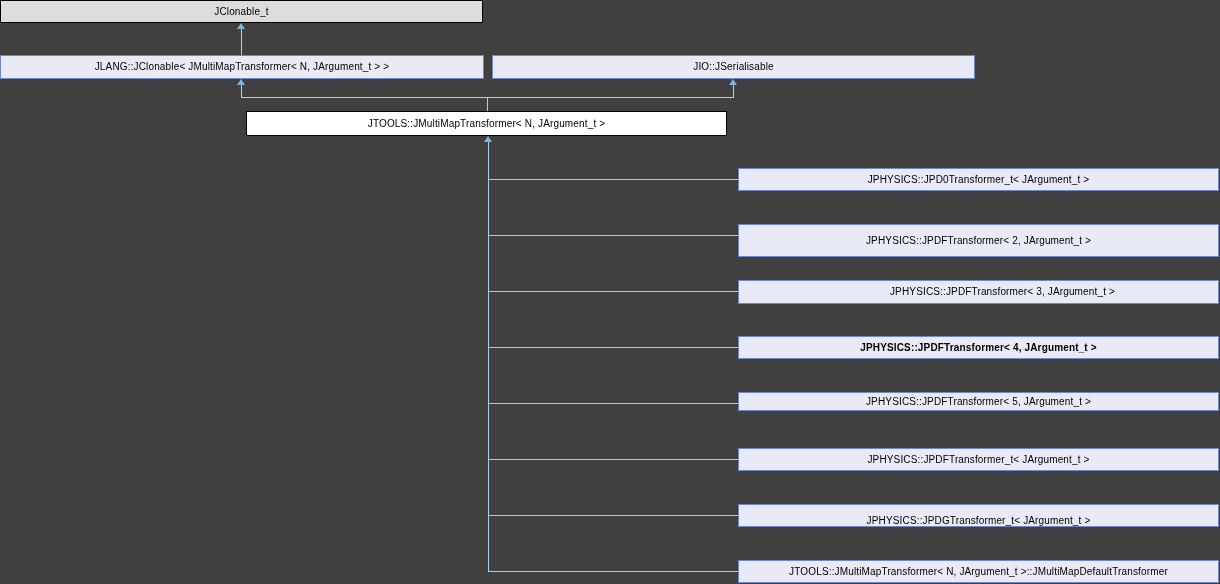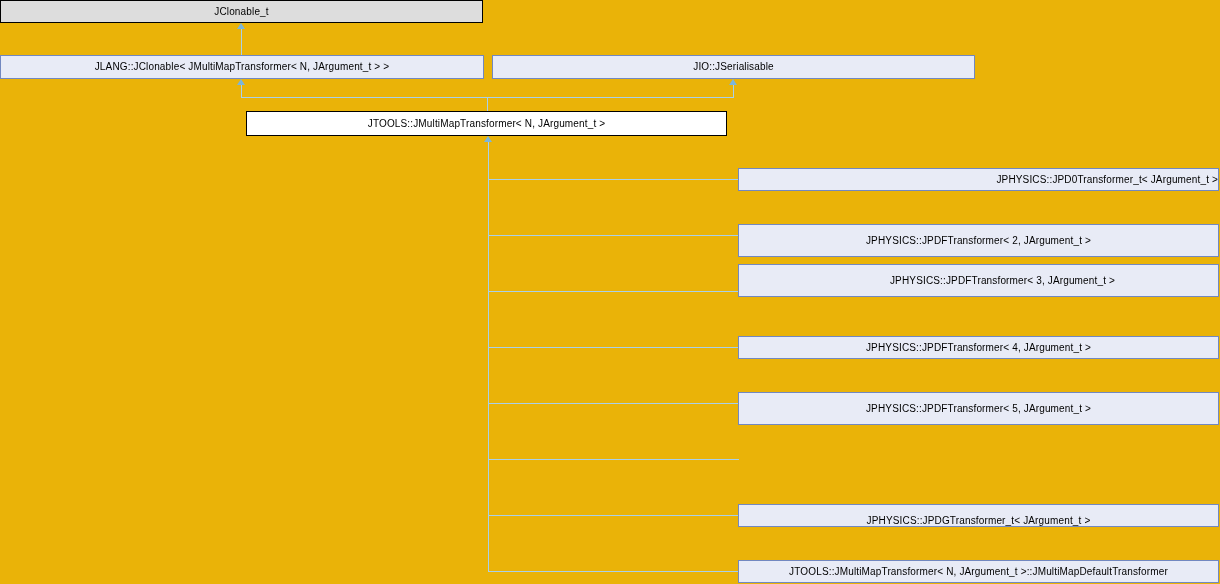--- a/index.html
+++ b/index.html
@@ -4,21 +4,21 @@
 <style>
   html, body {
     margin: 0;
     padding: 0;
     background: #ffffff;
   }
   #diagram {
     position: relative;
     width: 1220px;
     height: 584px;
-    background: #eab308;
+    background: #404040;
     font-family: "Liberation Sans", "DejaVu Sans", sans-serif;
     overflow: hidden;
   }
   .node {
     position: absolute;
     box-sizing: border-box;
     display: flex;
     align-items: center;
     justify-content: center;
     font-size: 10px;
@@ -85,45 +85,48 @@
   <div class="edge v" style="left:487px; top:97px; height:14px;"></div>
 
   <div class="node current" style="left:246px; top:111px; width:481px; height:25px;text-align:right;">
     <span>JTOOLS::JMultiMapTransformer&lt; N, JArgument_t &gt;</span>
   </div>
 
   <div class="edge v" style="left:488px; top:142px; height:430px;"></div>
   <div class="arrow-up" style="left:484px; top:136px;"></div>
 
   <div class="edge h" style="left:488px; top:179px; width:251px;"></div>
-  <div class="node derived" style="left:738px; top:168px; width:481px; height:23px;justify-content:flex-end;">
+  <div class="node derived" style="left:738px; top:168px; width:481px; height:23px;">
     <span>JPHYSICS::JPD0Transformer_t&lt; JArgument_t &gt;</span>
   </div>
 
   <div class="edge h" style="left:488px; top:235px; width:251px;"></div>
   <div class="node derived" style="left:738px; top:224px; width:481px; height:33px;">
     <span>JPHYSICS::JPDFTransformer&lt; 2, JArgument_t &gt;</span>
   </div>
 
   <div class="edge h" style="left:488px; top:291px; width:251px;"></div>
-  <div class="node derived" style="left:738px; top:264px; width:481px; height:33px;padding-left:48px;">
+  <div class="node derived" style="left:738px; top:280px; width:481px; height:24px;padding-left:48px;">
     <span>JPHYSICS::JPDFTransformer&lt; 3, JArgument_t &gt;</span>
   </div>
 
   <div class="edge h" style="left:488px; top:347px; width:251px;"></div>
-  <div class="node derived" style="left:738px; top:336px; width:481px; height:23px;">
+  <div class="node derived" style="left:738px; top:336px; width:481px; height:23px;font-weight:bold;">
     <span>JPHYSICS::JPDFTransformer&lt; 4, JArgument_t &gt;</span>
   </div>
 
   <div class="edge h" style="left:488px; top:403px; width:251px;"></div>
-  <div class="node derived" style="left:738px; top:392px; width:481px; height:33px;">
+  <div class="node derived" style="left:738px; top:392px; width:481px; height:19px;">
     <span>JPHYSICS::JPDFTransformer&lt; 5, JArgument_t &gt;</span>
   </div>
 
   <div class="edge h" style="left:488px; top:459px; width:251px;"></div>
+  <div class="node derived" style="left:738px; top:448px; width:481px; height:23px;">
+    <span>JPHYSICS::JPDFTransformer_t&lt; JArgument_t &gt;</span>
+  </div>
 
   <div class="edge h" style="left:488px; top:515px; width:251px;"></div>
   <div class="node derived" style="left:738px; top:504px; width:481px; height:23px;align-items:flex-end;">
     <span>JPHYSICS::JPDGTransformer_t&lt; JArgument_t &gt;</span>
   </div>
 
   <div class="edge h" style="left:488px; top:571px; width:251px;"></div>
   <div class="node derived" style="left:738px; top:560px; width:481px; height:23px;text-align:center;">
     <span>JTOOLS::JMultiMapTransformer&lt; N, JArgument_t &gt;::JMultiMapDefaultTransformer</span>
   </div>

